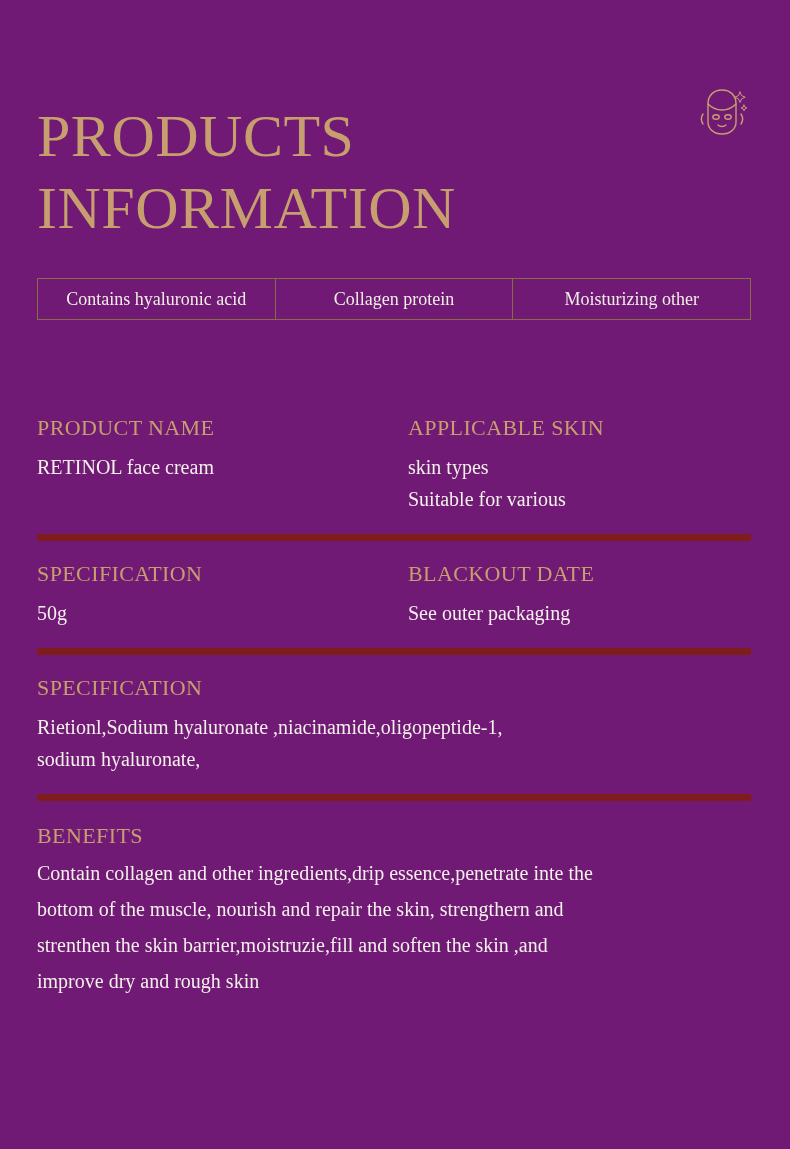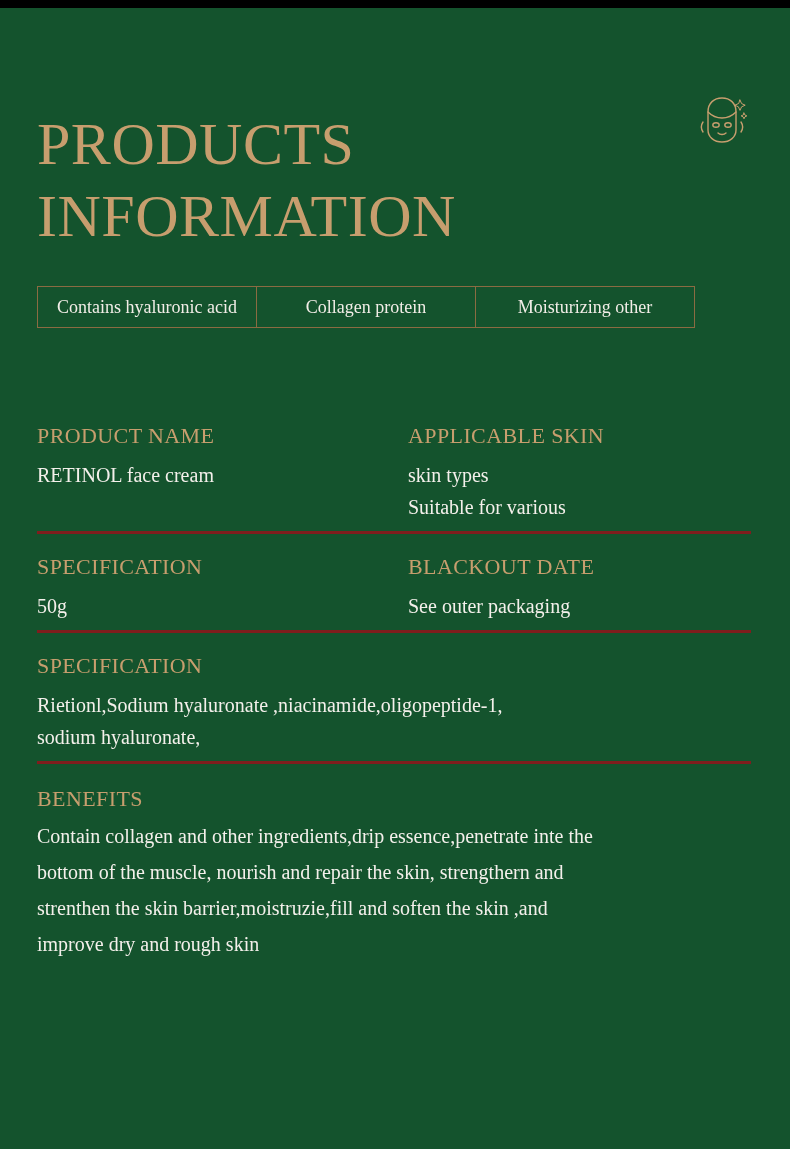--- a/index.html
+++ b/index.html
@@ -12,22 +12,21 @@
     width: 790px;
     height: 1149px;
     position: relative;
     font-family: "Liberation Serif", serif;
     color: #ffffff;
     overflow: hidden;
   }
   .page {
     position: absolute;
     inset: 0;
-    background: #14532d;
-    margin-top: 8px;
+    background: #701a75;
   }
   .header {
     position: absolute;
     left: 37px;
     top: 100px;
     width: 716px;
   }
   .title {
     font-family: "Liberation Serif", serif;
     font-size: 60px;
@@ -41,21 +40,21 @@
     position: absolute;
     right: 40px;
     top: 84px;
     width: 56px;
     height: 56px;
   }
   .tags {
     position: absolute;
     left: 37px;
     top: 278px;
-    width: 658px;
+    width: 714px;
     height: 42px;
     display: flex;
     border: 1px solid #8b6b42;
   }
   .tag {
     flex: 1 1 0;
     display: flex;
     align-items: center;
     justify-content: center;
     font-size: 18px;
@@ -68,22 +67,22 @@
   .tag:last-child { border-right: none; }
 
   .specs {
     position: absolute;
     left: 37px;
     top: 415px;
     width: 714px;
   }
   .row {
     display: flex;
-    padding-bottom: 8px;
-    border-bottom: 3px solid #7f1d1d;
+    padding-bottom: 19px;
+    border-bottom: 7px solid #7f1d1d;
   }
   .row + .row { padding-top: 20px; }
   .col {
     width: 50%;
     padding-right: 14px;
   }
   .col.right { padding-left: 14px; font-family: Liberation Serif, serif; }
   .col.full { width: 100%; padding-right: 0; }
   .label {
     font-size: 22px;

